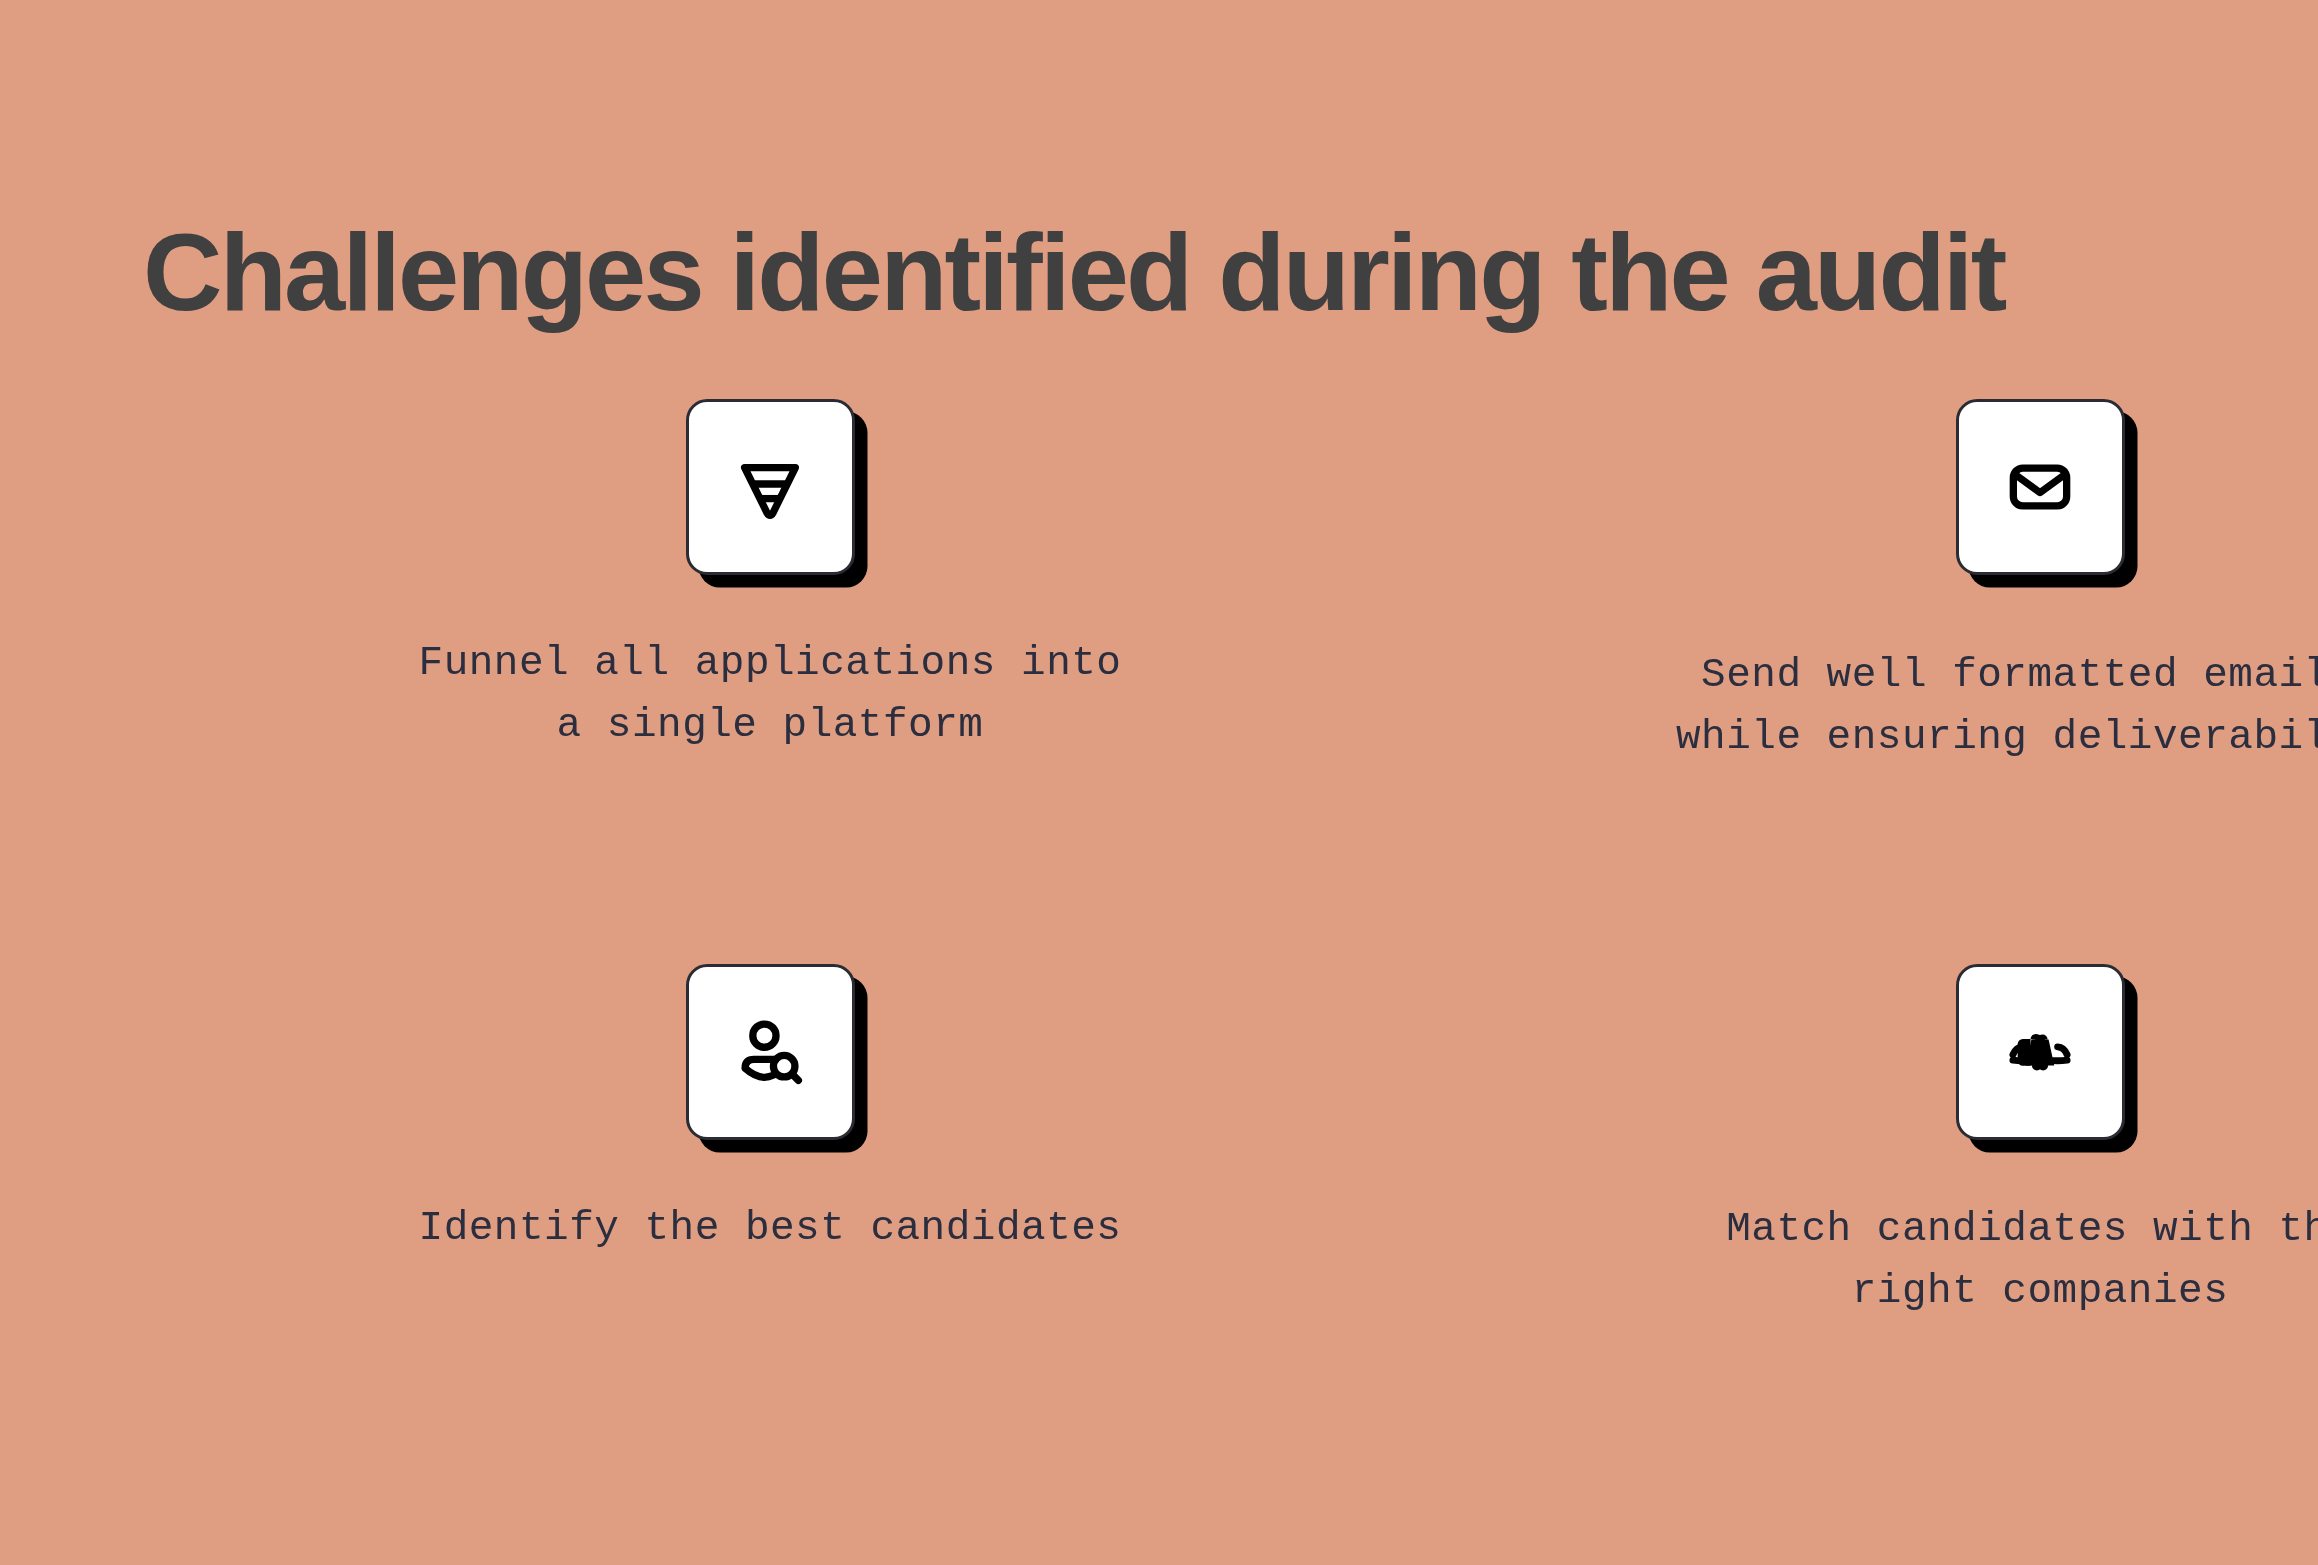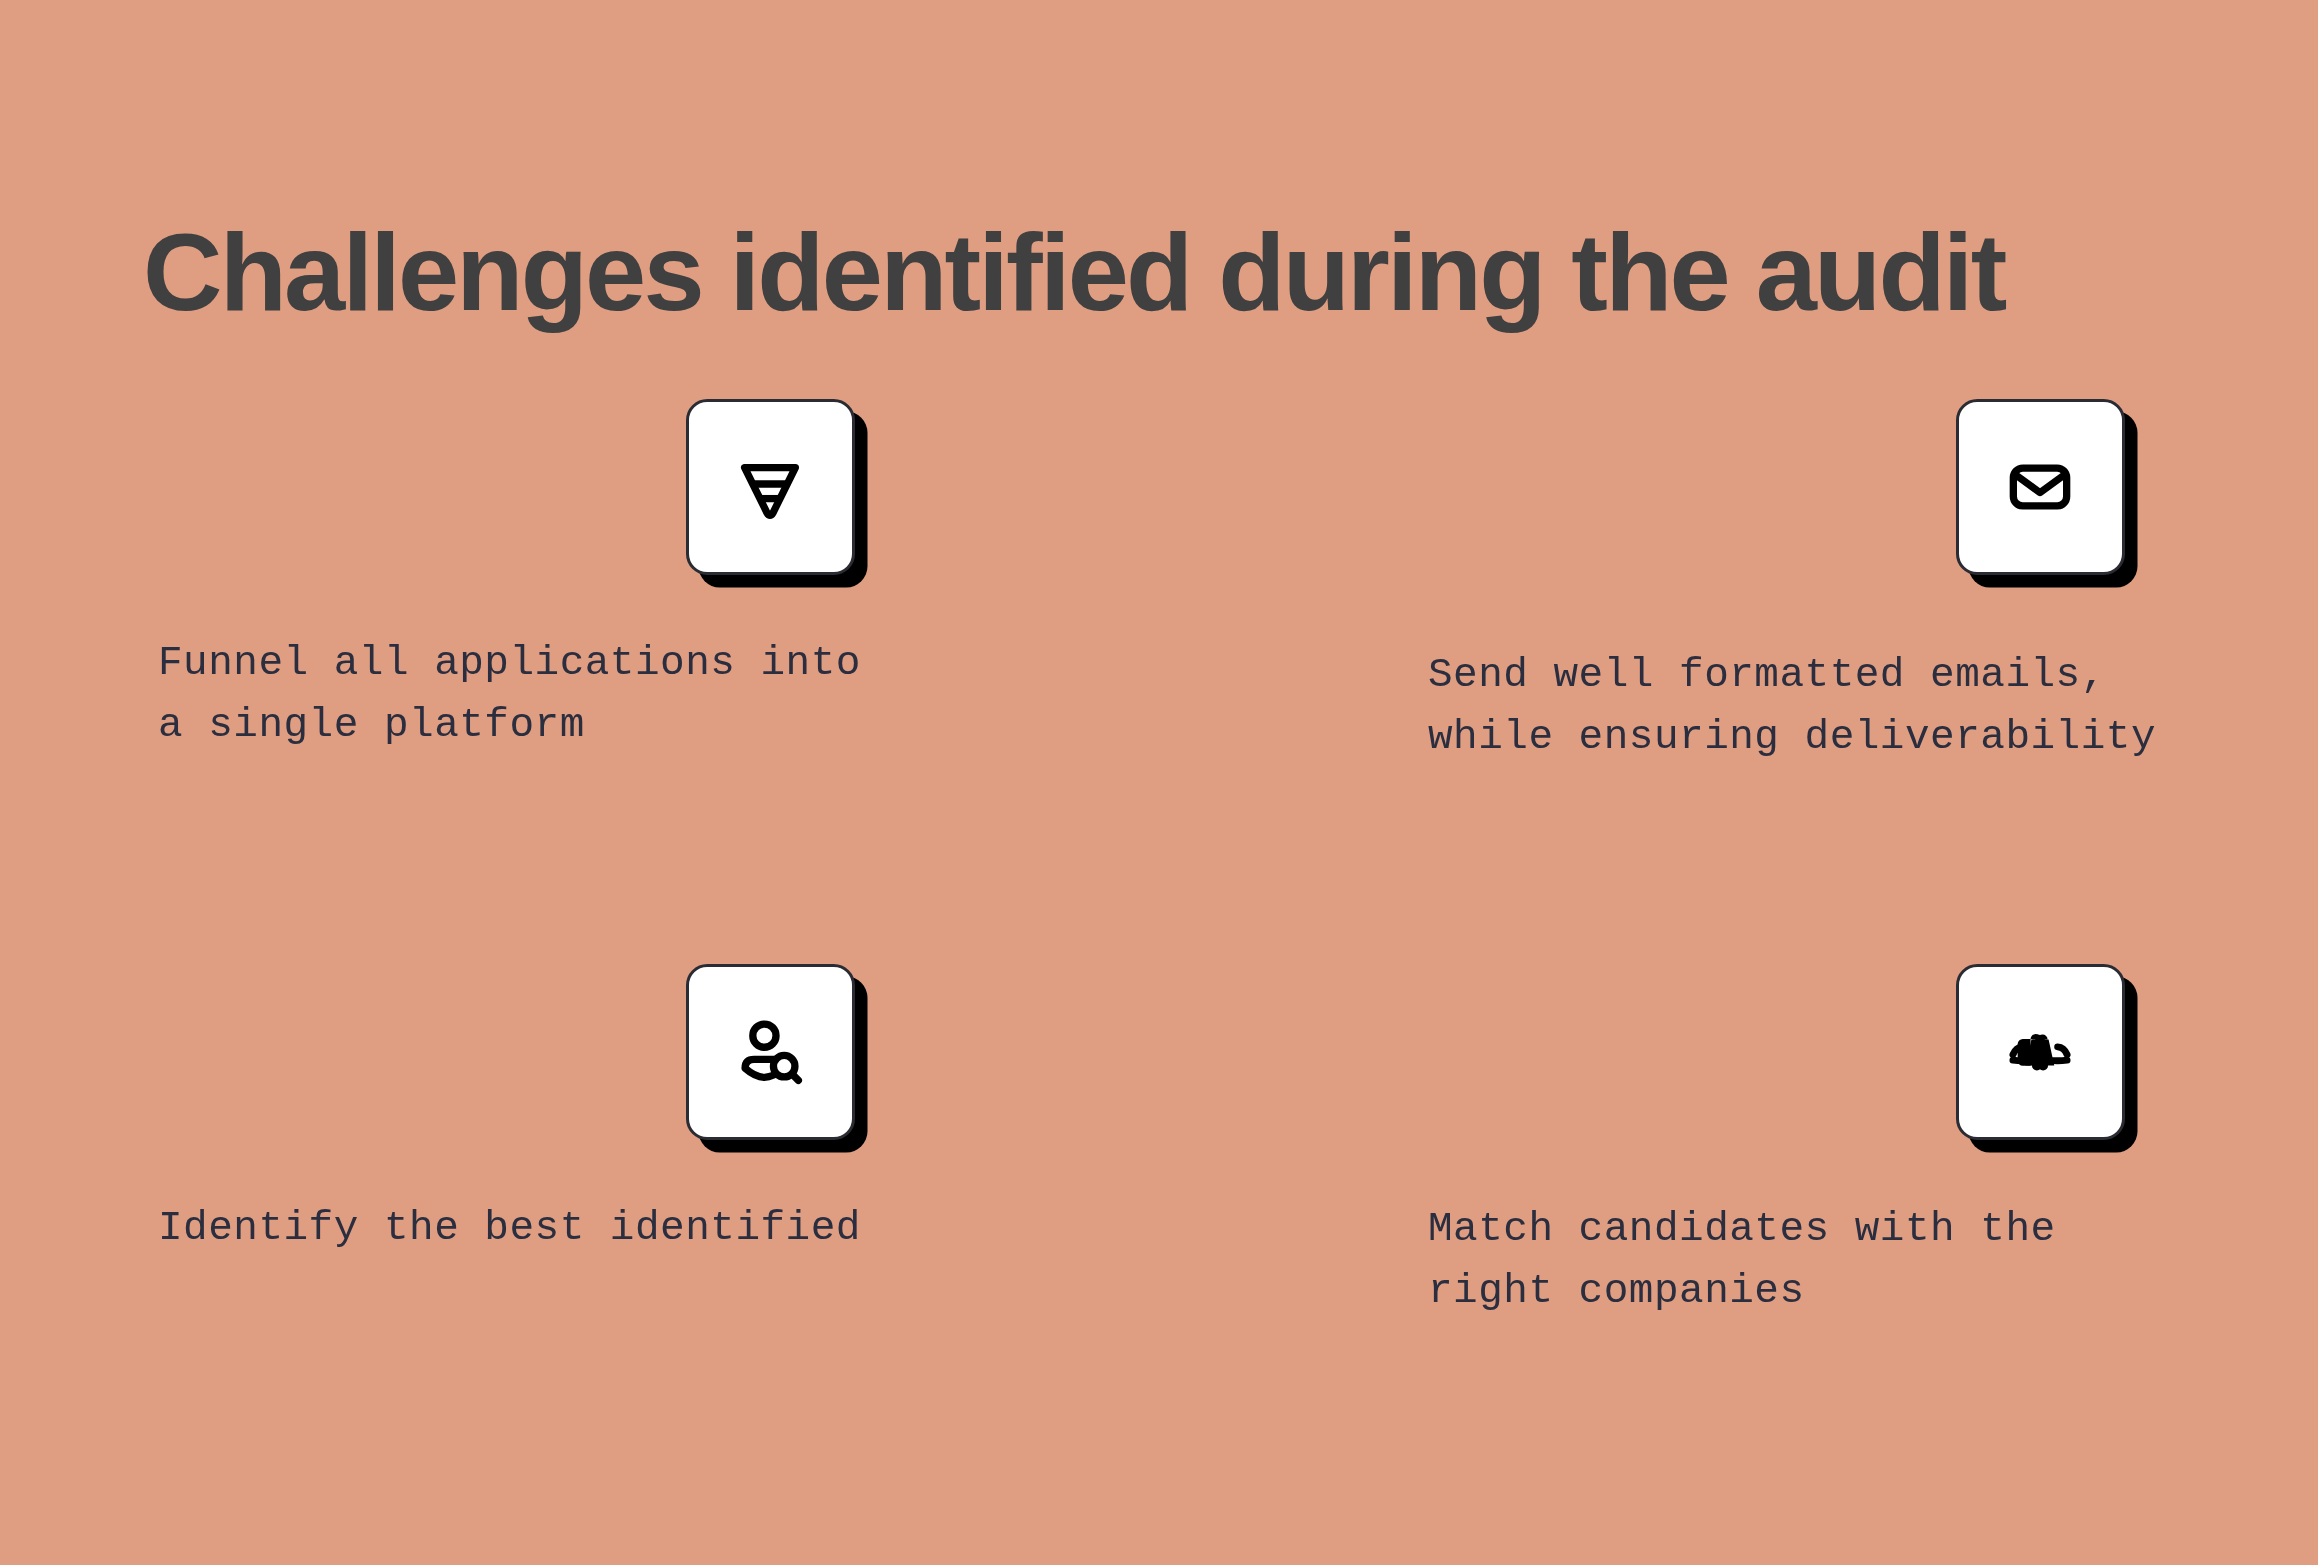--- a/index.html
+++ b/index.html
@@ -34,20 +34,21 @@
     position: absolute;
     left: 0;
     top: 399px;
     width: 2782px;
     height: 974px;
   }
 
   .cell {
     position: absolute;
     width: 1224px;
+    text-align: center;
   }
   .cell-0 { left: 158px;  top: 0px; }
   .cell-1 { left: 1428px; top: 0px; }
   .cell-2 { left: 158px;  top: 565px; }
   .cell-3 { left: 1428px; top: 565px; }
 
   
   .icon-card {
     width: 169px;
     height: 176px;
@@ -120,21 +121,21 @@
       <div class="icon-card">
         <span>
           <svg viewBox="0 0 100 100" fill="none" xmlns="http://www.w3.org/2000/svg">
             <circle cx="43.5" cy="31" r="13.5" stroke="#000000" stroke-width="8.5"></circle>
             <path d="M21 69 Q21 58.5 31.5 58.5 L55.5 58.5 Q66 58.5 66 69 Q54 79.5 43.5 79.5 Q33 79.5 21 69 Z" stroke="#000000" stroke-width="8.5" stroke-linejoin="round"></path>
             <circle cx="66.5" cy="66.5" r="12.5" stroke="#000000" stroke-width="8.5" fill="#ffffff"></circle>
             <line x1="75.5" y1="75.5" x2="83" y2="83" stroke="#000000" stroke-width="8.5" stroke-linecap="round"></line>
           </svg>
         </span>
       </div>
-      <div class="caption">Identify the best identified</div>
+      <div class="caption">Identify the best candidates</div>
     </div>
 
     <div class="cell cell-3">
       <div class="icon-card">
         <span>
           <svg viewBox="0 0 100 100" fill="none" xmlns="http://www.w3.org/2000/svg">
 
             <g fill="#000000">
               <path d="M30 35 h9 a6 6 0 1 1 12 0 h-4 v10 a5.5 5.5 0 1 0 0 11 v10 h-17 a6 6 0 0 1 -6 -6 v-19 a6 6 0 0 1 6 -6 z"></path>
               <path d="M39 35 h8 v31 h-8 z" fill="#ffffff"></path>

